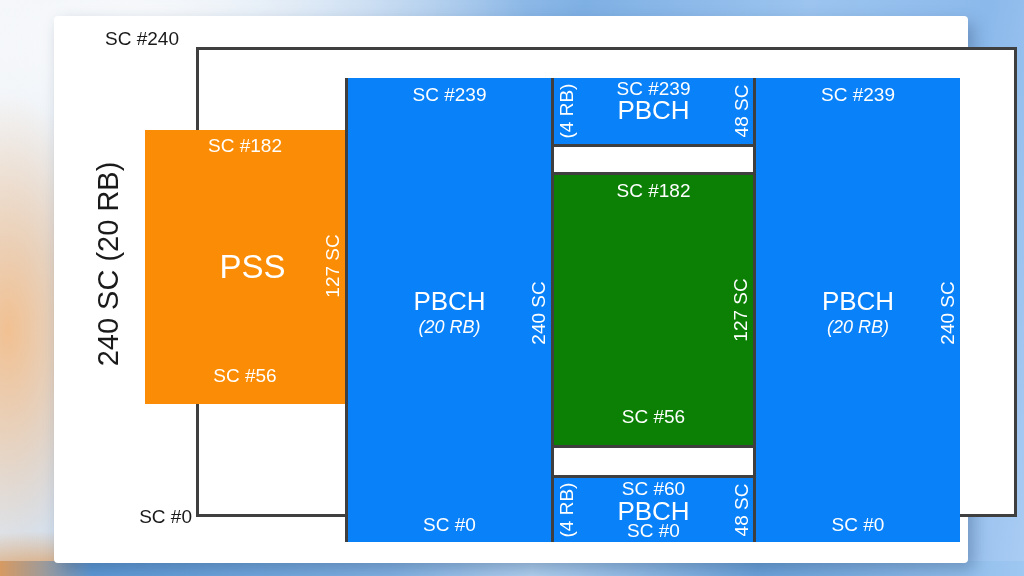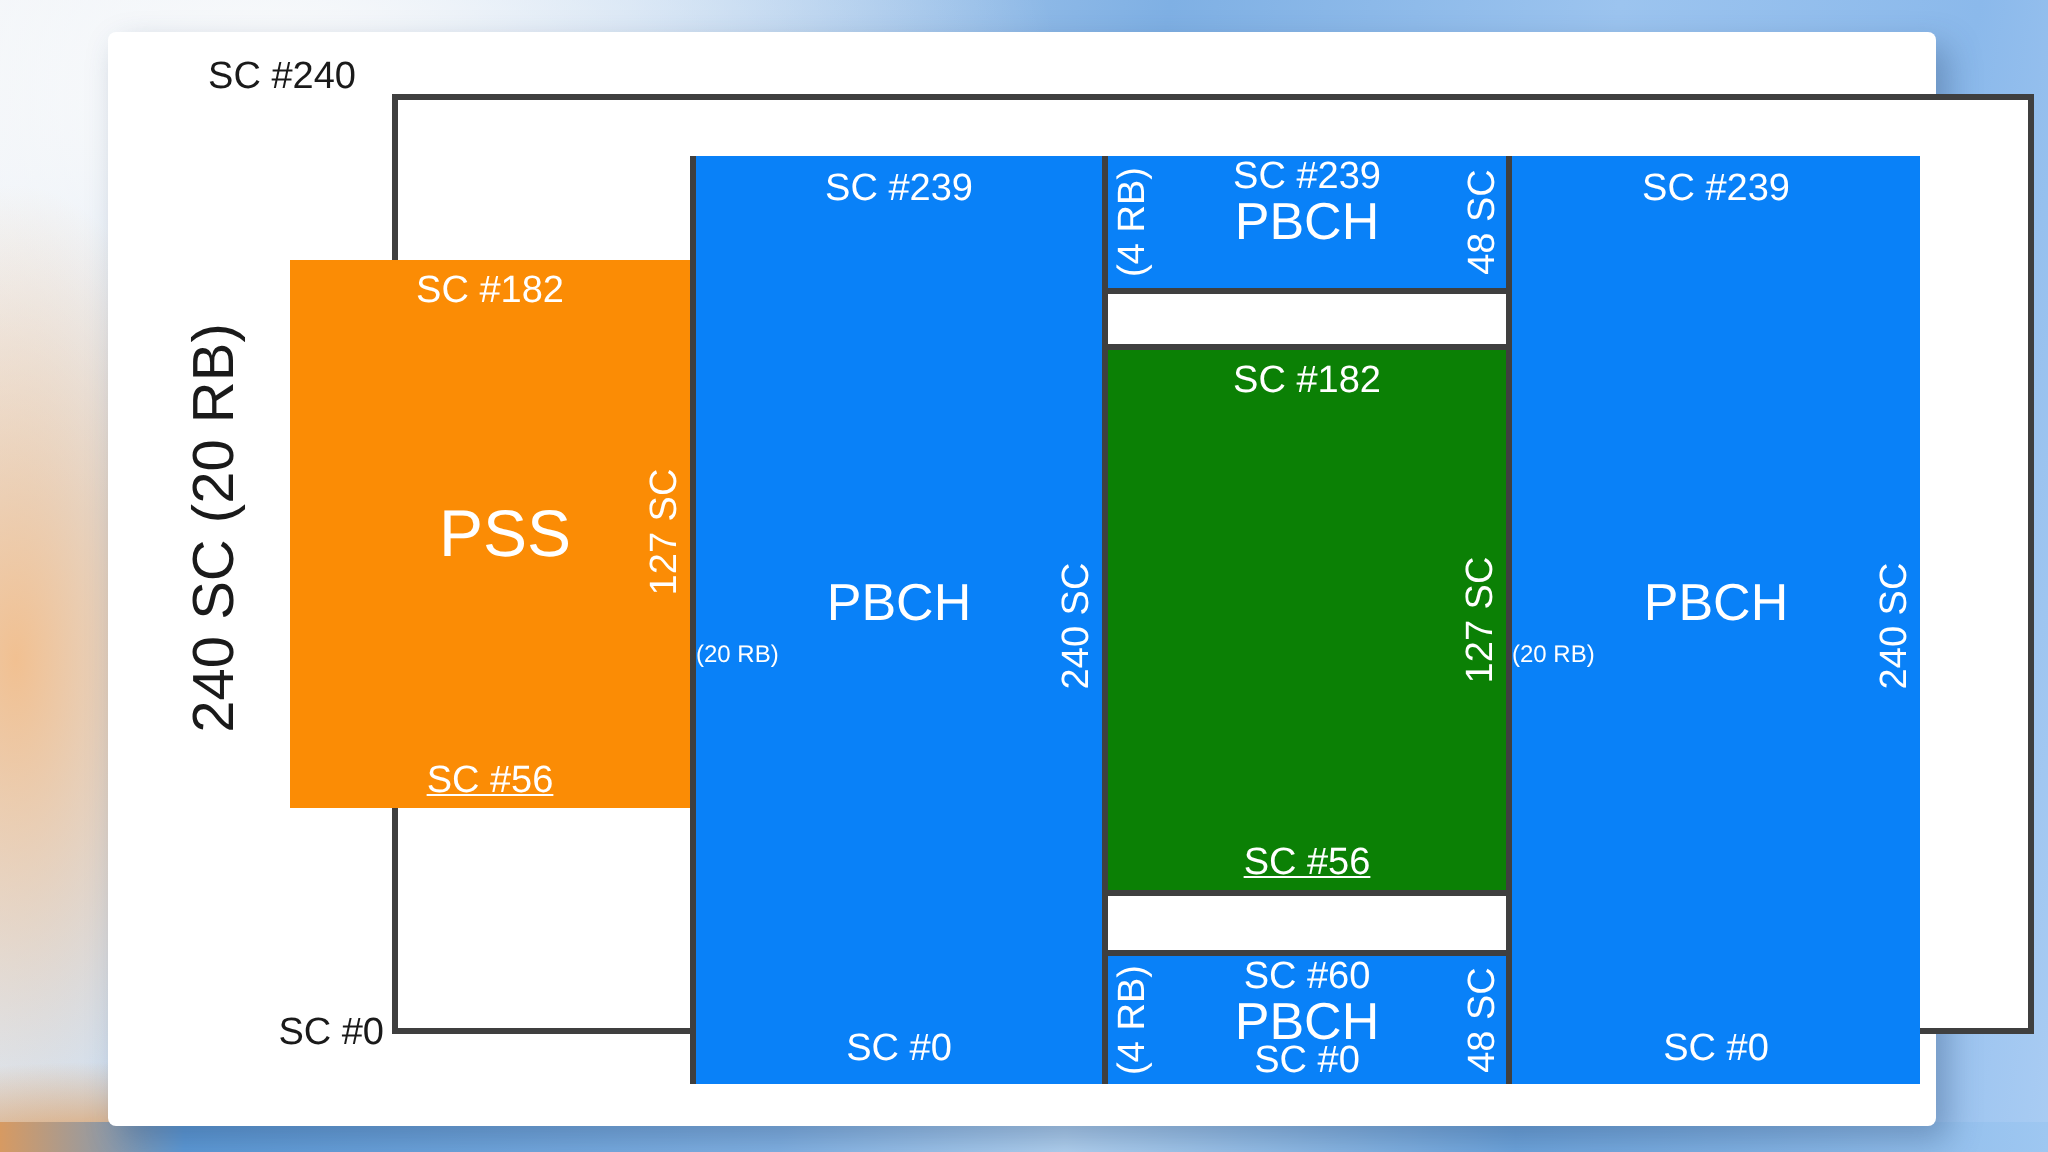--- a/index.html
+++ b/index.html
@@ -24,49 +24,49 @@
   .frame{
     position:absolute;left:142px;top:31px;width:821px;height:470px;
     box-sizing:border-box;border:3px solid #3f3f3f;background:#ffffff;
   }
   .abs{position:absolute;}
   .white{color:#ffffff;}
   .black{color:#1a1a1a;}
   .sc{font-size:19px;line-height:20px;text-align:center;white-space:nowrap;}
   .title-big{font-size:33px;line-height:34px;text-align:center;white-space:nowrap;}
   .title-mid{font-size:26px;line-height:30px;text-align:center;white-space:nowrap;}
-  .sub{font-size:12px;line-height:22px;text-align:left;white-space:nowrap;}
+  .sub{font-size:18px;line-height:22px;text-align:center;white-space:nowrap;font-style:italic;}
   .vrot{position:absolute;white-space:nowrap;transform:translate(-50%,-50%) rotate(-90deg);}
   .block{position:absolute;box-sizing:border-box;}
   .col{position:absolute;box-sizing:border-box;margin-top:44px;}
   
   .pss-band{left:145px;top:130px;width:200px;height:274px;background:#fb8c05;}
   .col-s1{left:345px;top:34px;width:206px;height:464px;background:#0981f8;border-left:3px solid #3f3f3f;}
   .col-s2{left:551px;top:34px;width:202px;height:464px;border-left:3px solid #3f3f3f;}
   .col-s3{left:753px;top:34px;width:207px;height:464px;background:#0981f8;border-left:3px solid #3f3f3f;}
   .pbch-top{left:0;right:0;top:0;height:69px;background:#0981f8;border-bottom:3px solid #3f3f3f;}
   .sss-band{left:0;right:0;top:94px;height:276px;background:#0b8005;border-top:3px solid #3f3f3f;border-bottom:3px solid #3f3f3f;}
   .pbch-bot{left:0;right:0;top:397px;height:67px;background:#0981f8;border-top:3px solid #3f3f3f;}
   .top-lbl{left:0;right:0;top:6px;}
-  .bot-lbl{left:0;right:0;bottom:3px;text-decoration:underline;}
+  .bot-lbl{left:0;right:0;bottom:18px;}
   .center-lbl{left:0;right:0;top:50%;transform:translateY(-50%);padding-left:15px;}
   .center-lbl2{left:0;right:0;top:50%;transform:translateY(-46%);}
   .tiny-top{left:0;right:0;top:1px;}
   .tiny-bot{left:0;right:0;bottom:1px;}
   .tiny-mid{left:0;right:0;top:50%;transform:translateY(-52%);}
 </style>
 </head>
 <body>
 
 <div class="stage">
   <div class="bg-bottom"></div>
 
   <div class="panel">
 
-    <div class="abs black sc" style="left:24px;top:13px;width:100px;text-align:right;">SC #240</div>
+    <div class="abs black sc" style="left:38px;top:13px;width:100px;">SC #240</div>
     <div class="abs black sc" style="left:38px;top:491px;width:100px;text-align:right;">SC #0</div>
 
     <div class="vrot black" style="left:54px;top:248px;font-size:29px;">240 SC (20 RB)</div>
 
 
     <div class="frame"></div>
 
     <div class="block pss-band" style="left:91px;top:114px;">
       <div class="abs white sc top-lbl">SC #182</div>
       <div class="abs white title-big center-lbl">PSS</div>

